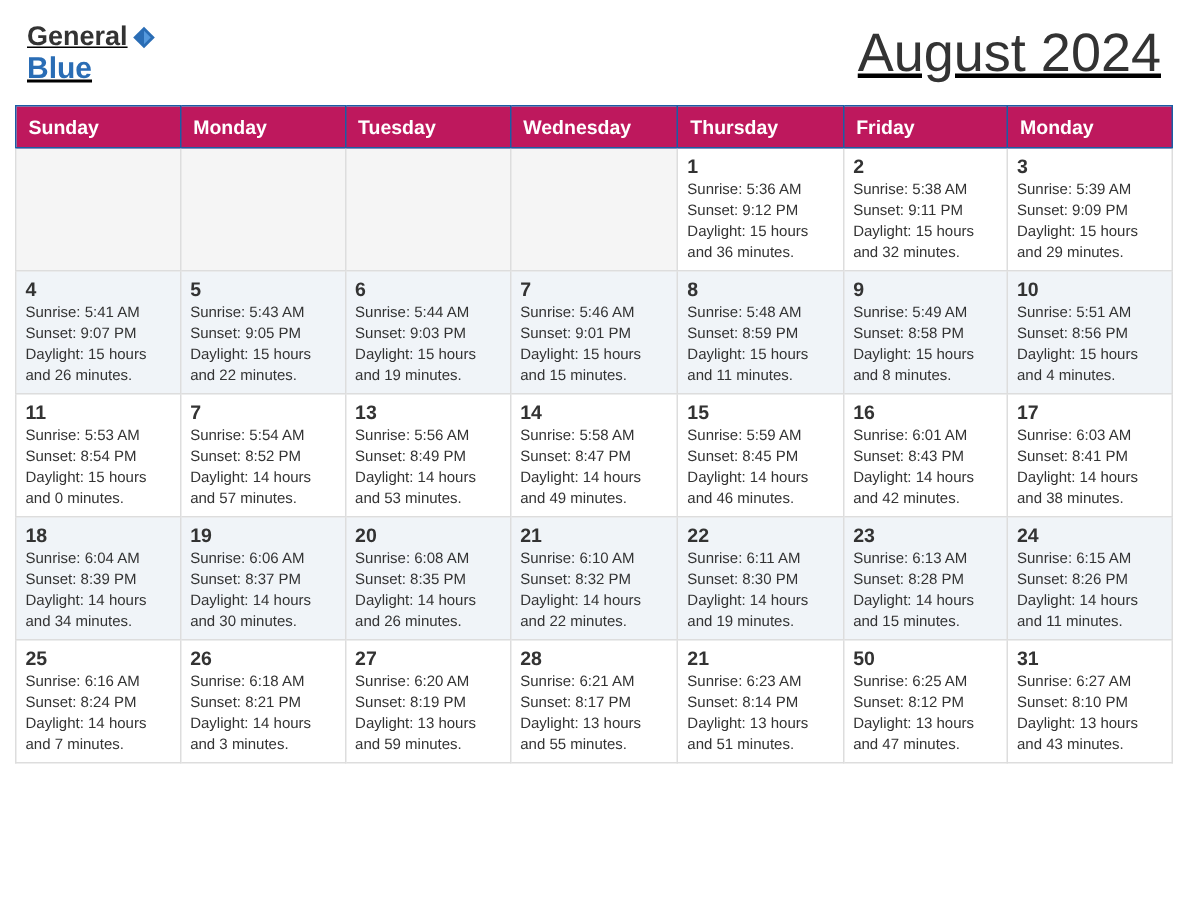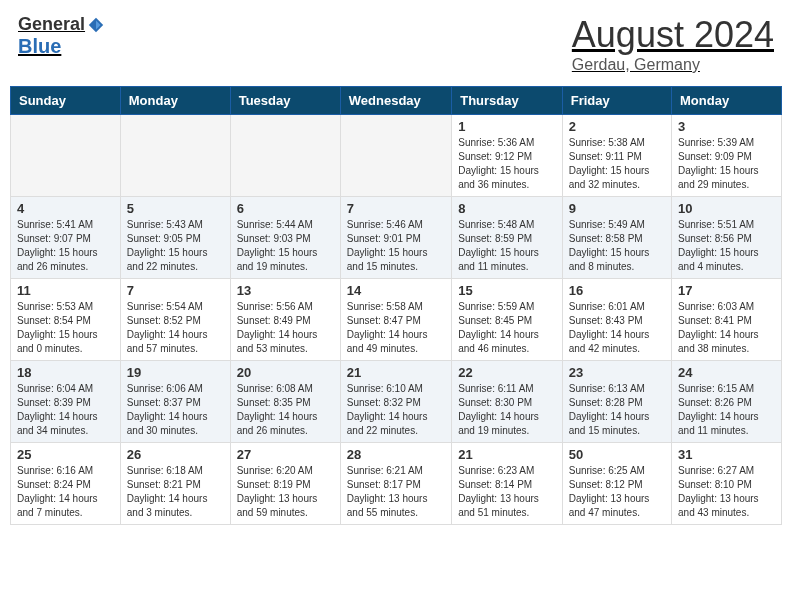--- a/index.html
+++ b/index.html
@@ -36,37 +36,38 @@
       font-size: 20px;
       font-weight: bold;
       color: #2a6db5;
     }
     .logo-icon {
       width: 18px;
       height: 18px;
       margin-left: 2px;
     }
     .title-section {
+      text-align: right;
       margin-left: 27px;
     }
     .month-year {
       font-size: 36px;
       color: #333;
       font-weight: normal;
     }
     .location {
       font-size: 16px;
       color: #555;
     }
     .calendar {
       width: 100%;
       border-collapse: collapse;
     }
     .calendar th {
-      background-color: #0c4a6e;
+      background-color: #be185d;
       color: white;
       text-align: left;
       padding: 6px 8px;
       font-size: 13px;
       font-weight: bold;
       border: 1px solid #1a5da5;
     }
     .calendar td {
       border: 1px solid #ddd;
       vertical-align: top;
@@ -110,21 +111,20 @@
       <span class="logo-general">General</span>
       <svg class="logo-icon" viewBox="0 0 20 20">
         <polygon points="10,2 18,10 10,18 2,10" fill="#2a6db5"></polygon>
         <polygon points="10,5 15,10 10,15" fill="#5599dd"></polygon>
       </svg>
     </div>
     <span class="logo-blue">Blue</span>
   </div>
   <div class="title-section">
     <div class="month-year">August 2024</div>
-    <div class="location">Gerdau, Germany</div>
   </div>
 </div>
 
 <table class="calendar">
   <thead>
     <tr>
       <th>Sunday</th>
       <th>Monday</th>
       <th>Tuesday</th>
       <th>Wednesday</th>

